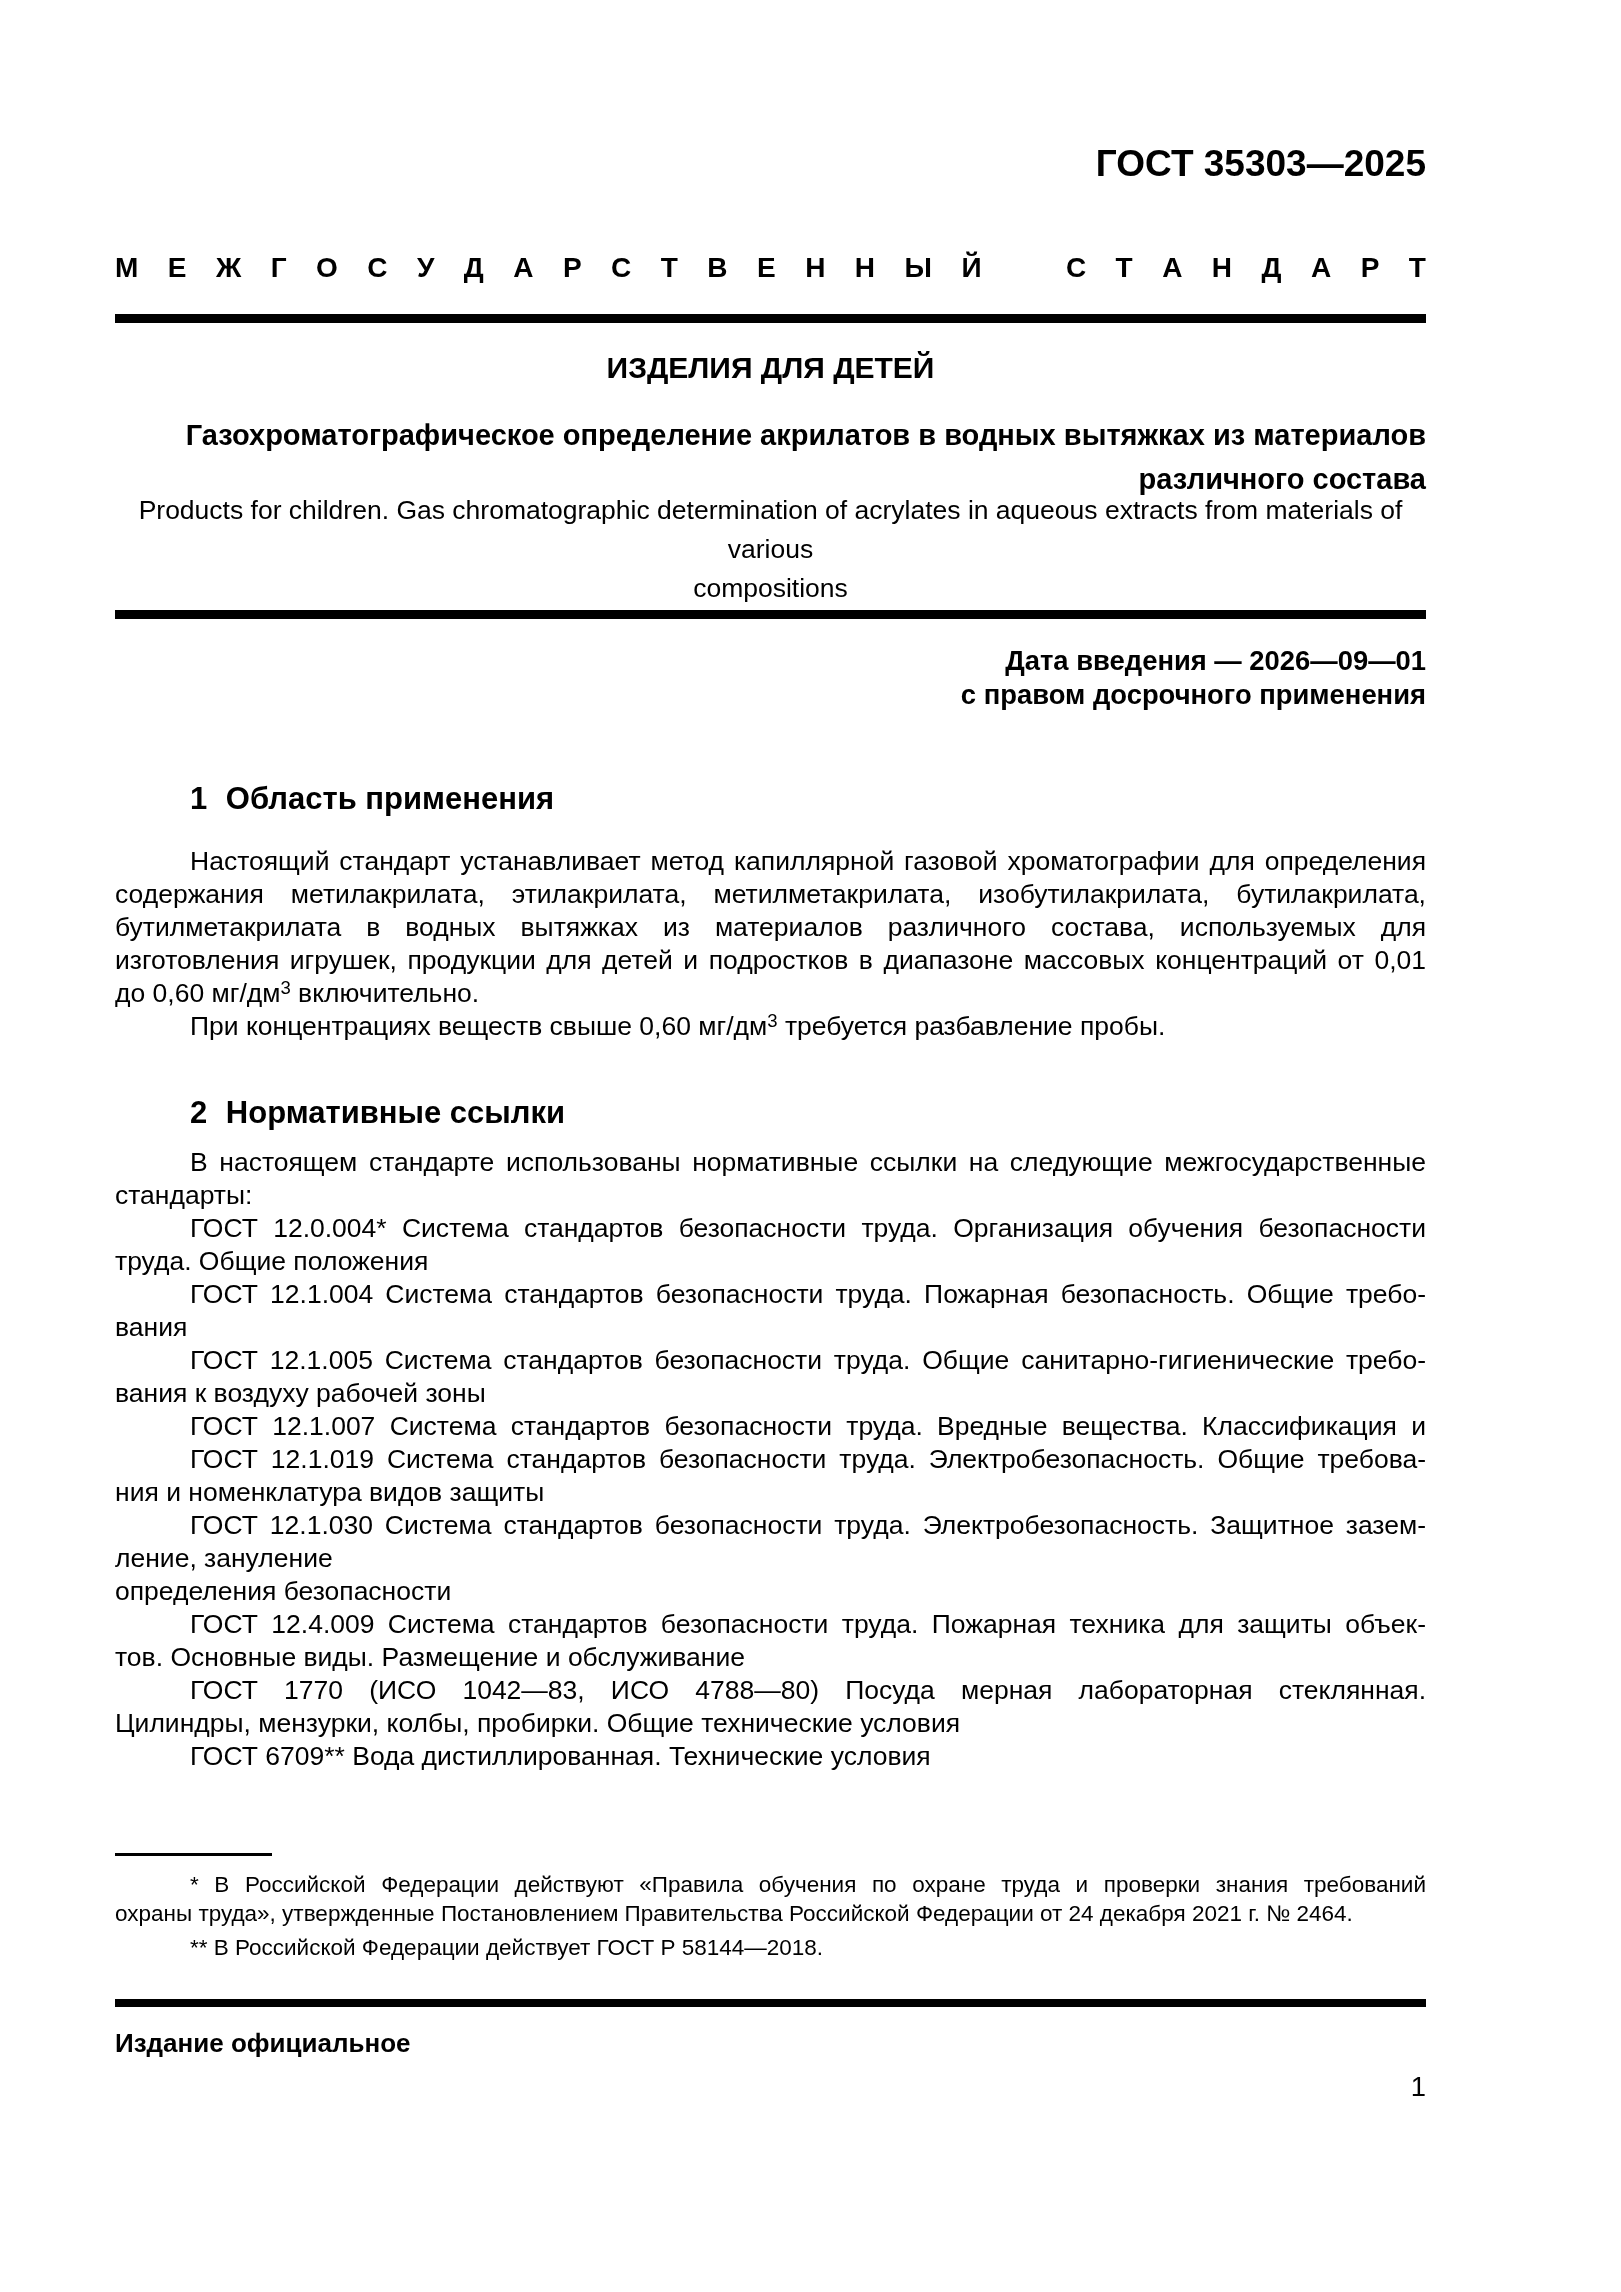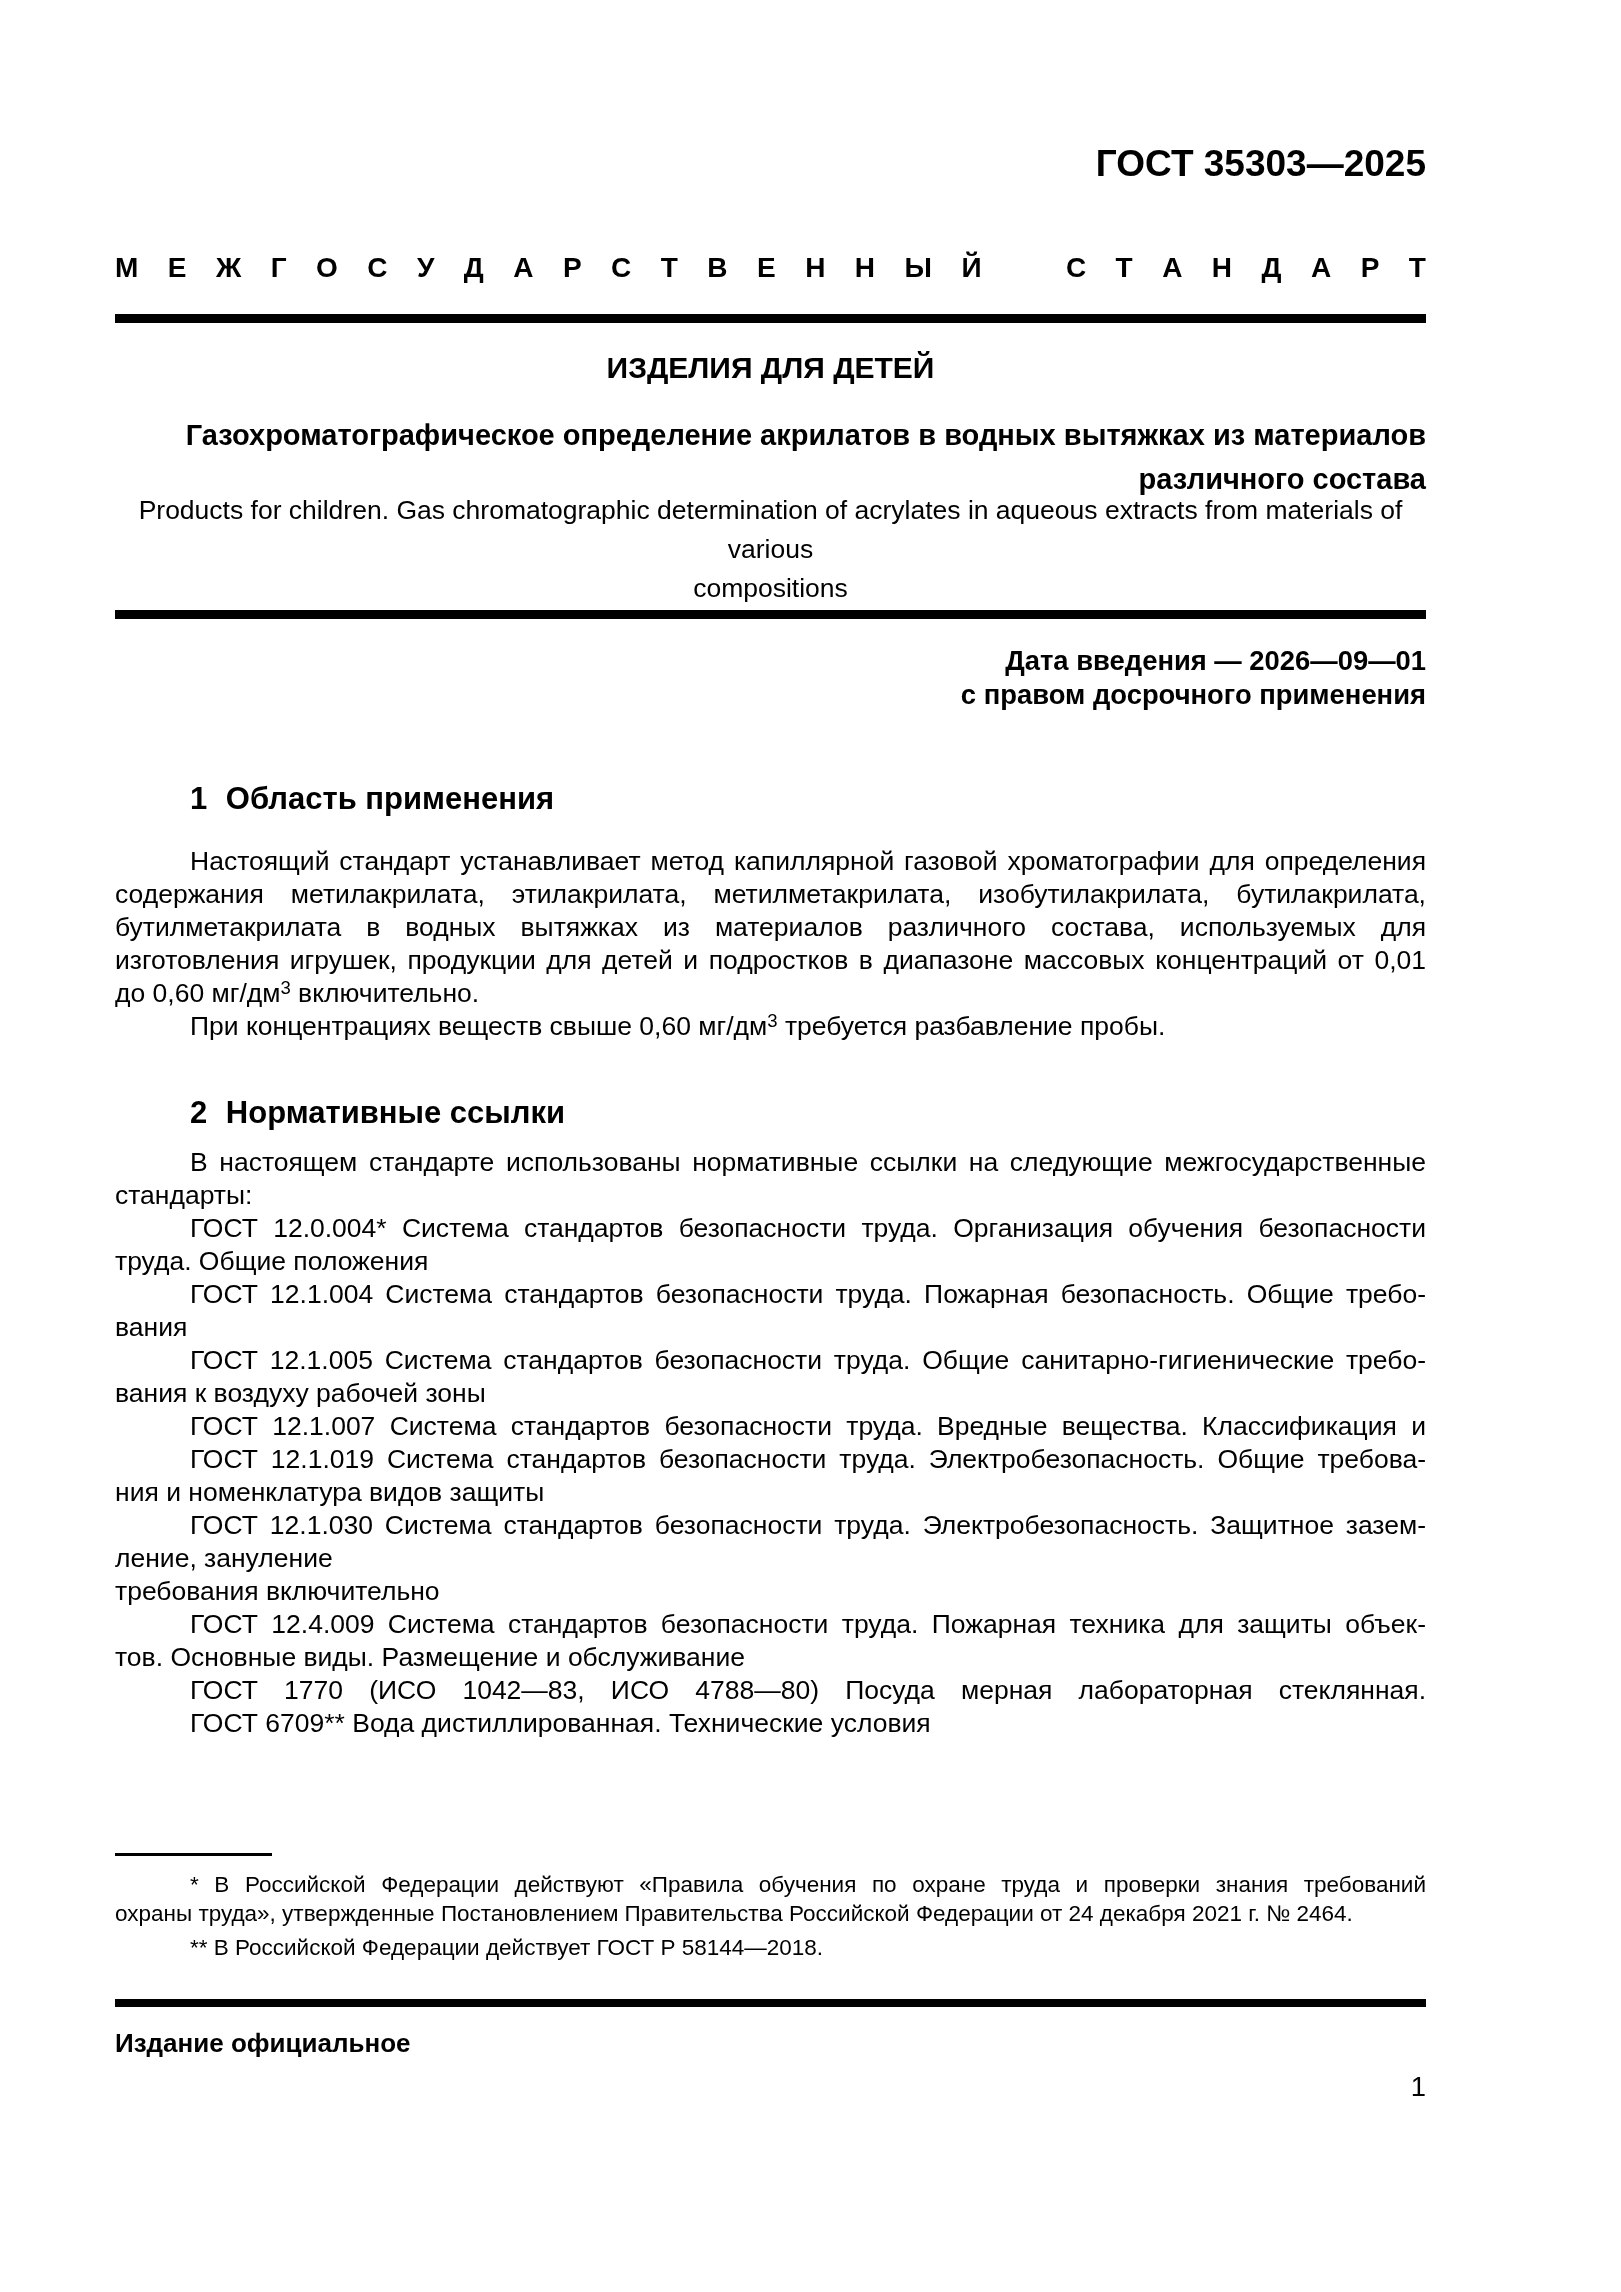--- a/index.html
+++ b/index.html
@@ -177,28 +177,29 @@
       </div>
       <div class="para">
         <div class="ln ind j">ГОСТ 12.1.019 Система стандартов безопасности труда. Электробезопасность. Общие требова-</div>
         <div class="ln">ния и номенклатура видов защиты</div>
       </div>
       <div class="para">
         <div class="ln ind j">ГОСТ 12.1.030 Система стандартов безопасности труда. Электробезопасность. Защитное зазем-</div>
         <div class="ln">ление, зануление</div>
       </div>
       <div class="para">
-        <div class="ln">требования включительно</div>
+        <div class="ln">определения безопасности</div>
       </div>
       <div class="para">
         <div class="ln ind j">ГОСТ 12.4.009 Система стандартов безопасности труда. Пожарная техника для защиты объек-</div>
         <div class="ln">тов. Основные виды. Размещение и обслуживание</div>
       </div>
       <div class="para">
         <div class="ln ind j">ГОСТ 1770 (ИСО 1042—83, ИСО 4788—80) Посуда мерная лабораторная стеклянная.</div>
+        <div class="ln">Цилиндры, мензурки, колбы, пробирки. Общие технические условия</div>
       </div>
       <div class="para">
         <div class="ln ind">ГОСТ 6709** Вода дистиллированная. Технические условия</div>
       </div>
     </div>
 
   <div class="fn-sep"></div>
 
   <div class="footnotes" id="footnotes">
       <div class="para">

